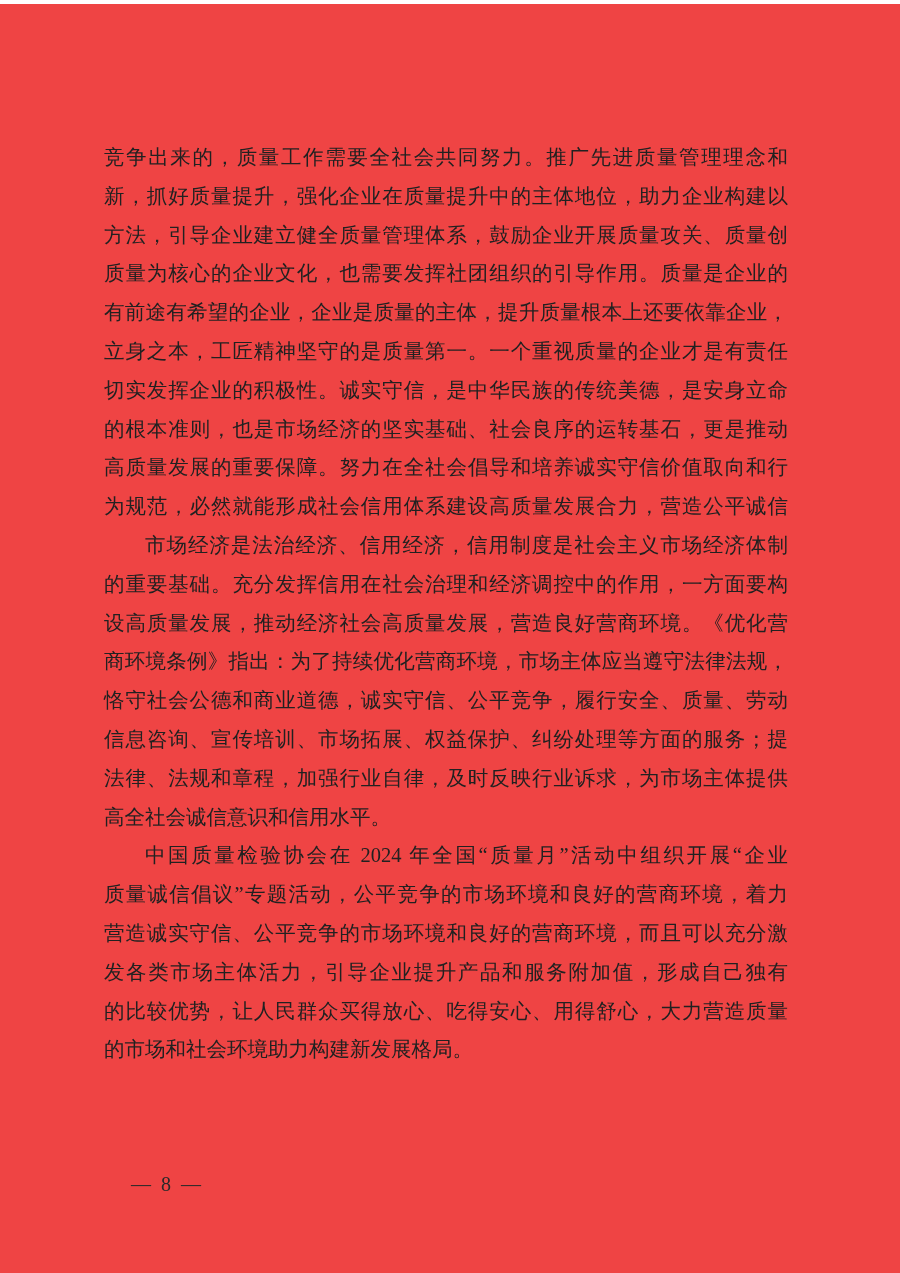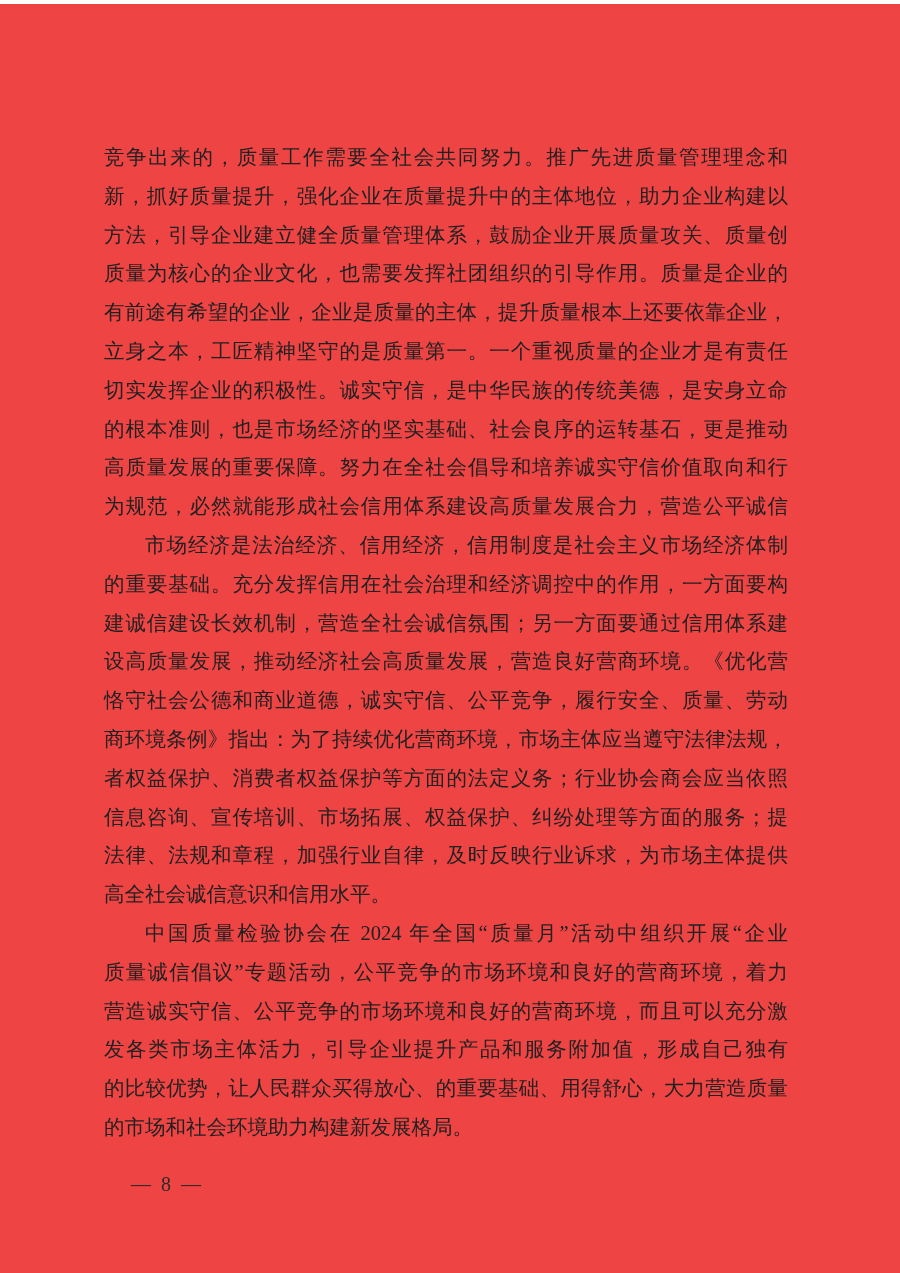--- a/index.html
+++ b/index.html
@@ -73,36 +73,34 @@
       <div class="line">立身之本，工匠精神坚守的是质量第一。一个重视质量的企业才是有责任</div>
       <div class="line">切实发挥企业的积极性。诚实守信，是中华民族的传统美德，是安身立命</div>
       <div class="line">的根本准则，也是市场经济的坚实基础、社会良序的运转基石，更是推动</div>
       <div class="line">高质量发展的重要保障。努力在全社会倡导和培养诚实守信价值取向和行</div>
       <div class="line">为规范，必然就能形成社会信用体系建设高质量发展合力，营造公平诚信</div>
     </div>
 
     <div class="paragraph">
       <div class="line indent">市场经济是法治经济、信用经济，信用制度是社会主义市场经济体制</div>
       <div class="line">的重要基础。充分发挥信用在社会治理和经济调控中的作用，一方面要构</div>
-      <div class="line">建诚信建设长效机制，营造全社会诚信氛围；另一方面要通过信用体系建</div>
       <div class="line">设高质量发展，推动经济社会高质量发展，营造良好营商环境。《优化营</div>
+      <div class="line">商环境条例》指出：为了持续优化营商环境，市场主体应当遵守法律法规，</div>
       <div class="line">恪守社会公德和商业道德，诚实守信、公平竞争，履行安全、质量、劳动</div>
-      <div class="line">商环境条例》指出：为了持续优化营商环境，市场主体应当遵守法律法规，</div>
-      <div class="line">者权益保护、消费者权益保护等方面的法定义务；行业协会商会应当依照</div>
       <div class="line">信息咨询、宣传培训、市场拓展、权益保护、纠纷处理等方面的服务；提</div>
       <div class="line">法律、法规和章程，加强行业自律，及时反映行业诉求，为市场主体提供</div>
       <div class="line para-end">高全社会诚信意识和信用水平。</div>
     </div>
 
     <div class="paragraph">
       <div class="line indent">中国质量检验协会在 2024 年全国“质量月”活动中组织开展“企业</div>
       <div class="line">质量诚信倡议”专题活动，公平竞争的市场环境和良好的营商环境，着力</div>
       <div class="line">营造诚实守信、公平竞争的市场环境和良好的营商环境，而且可以充分激</div>
       <div class="line">发各类市场主体活力，引导企业提升产品和服务附加值，形成自己独有</div>
-      <div class="line">的比较优势，让人民群众买得放心、的重要基础、用得舒心，大力营造质量</div>
+      <div class="line">的比较优势，让人民群众买得放心、吃得安心、用得舒心，大力营造质量</div>
       <div class="line para-end">的市场和社会环境助力构建新发展格局。</div>
     </div>
 
   </div>
 
   <div class="footer-page-number">— 8 —</div>
 
 </div>
 
 </body></html>

